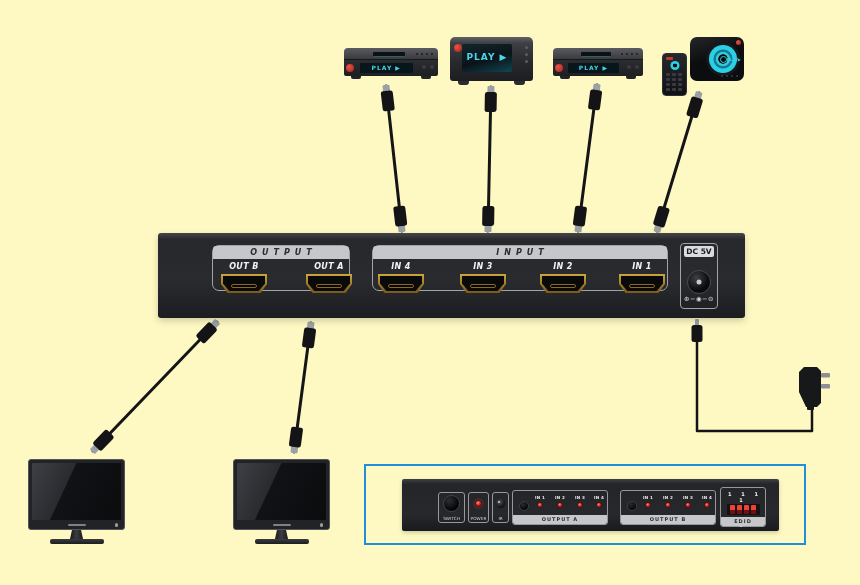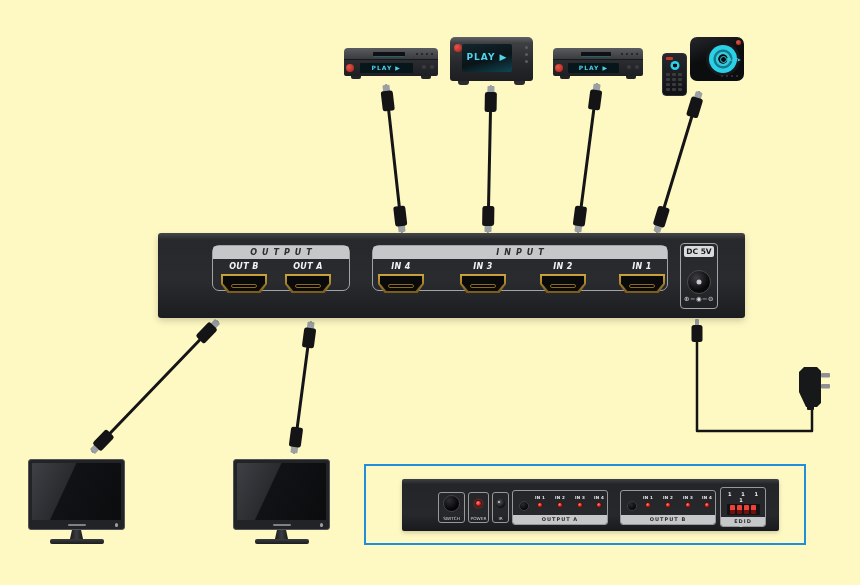--- a/index.html
+++ b/index.html
@@ -288,21 +288,21 @@
     <div class="section sec-out">
       <div class="sec-head">OUTPUT</div>
       <div class="port" style="left:3px;">
         <div class="port-label">OUT B</div>
         <div class="hdmi">
             <div class="hdmi-in">
               <div class="hdmi-slot"></div>
             </div>
           </div>
       </div>
-      <div class="port" style="left:67px;">
+      <div class="port" style="left:88px;">
         <div class="port-label">OUT A</div>
         <div class="hdmi">
             <div class="hdmi-in">
               <div class="hdmi-slot"></div>
             </div>
           </div>
       </div>
     </div>
     <div class="section sec-in">
       <div class="sec-head">INPUT</div>

